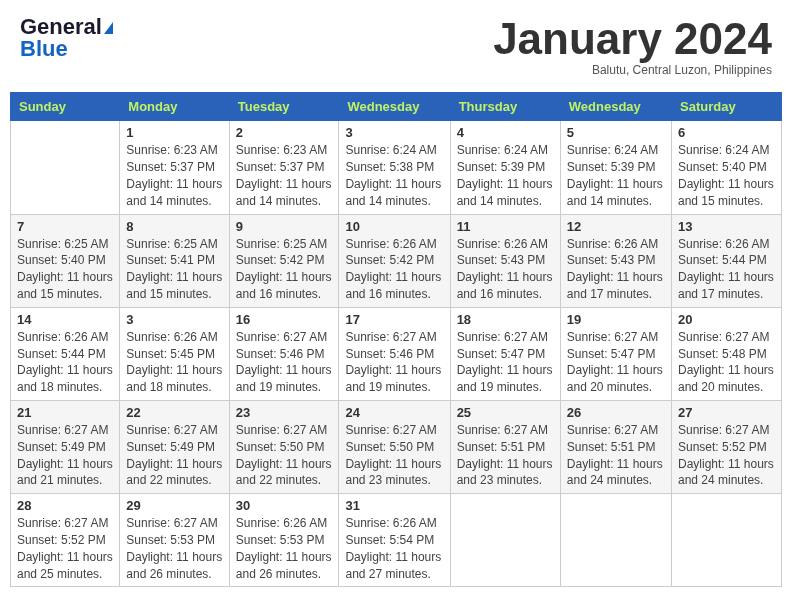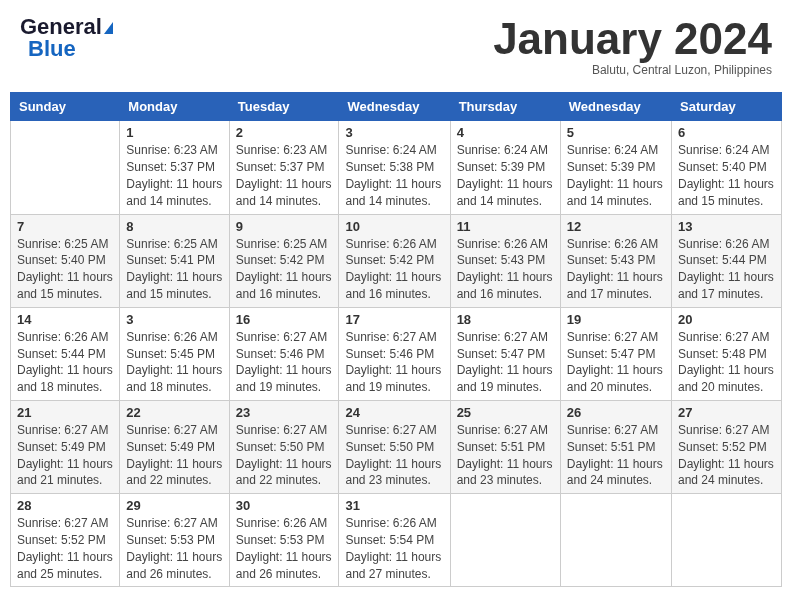--- a/index.html
+++ b/index.html
@@ -35,21 +35,21 @@
       font-size: 12px;
       color: #555;
     }
     .calendar {
       width: 100%;
       border-collapse: collapse;
       border: 1px solid #ccc;
     }
     .calendar th {
       background-color: #2962b8;
-      color: #ffffff;
+      color: #bef264;
       text-align: left;
       padding: 6px 8px;
       font-size: 13px;
       font-weight: bold;
       border: 1px solid #2962b8;
     }
     .calendar td {
       border: 1px solid #ccc;
       vertical-align: top;
       padding: 4px 6px;
@@ -77,21 +77,21 @@
     }
   </style>
 </head>
 <body>
 
 <div class="header">
   <div class="logo">
     <div style="font-size:22px; font-weight:bold; color:#1a1a2e; line-height:1.1;">
       <span style="color:#1a1a2e;">General</span><span style="display:inline-block; width:0; height:0; border-left:9px solid transparent; border-bottom:12px solid #1565c0; margin-left:2px; vertical-align:middle;"></span>
     </div>
-    <div style="font-size:22px; font-weight:bold; color:#1565c0; line-height:1.1; margin-top:-2px;margin-left:8px;">Blue</div>
+    <div style="font-size:22px; font-weight:bold; color:#1565c0; line-height:1.1; margin-top:-2px;">Blue</div>
   </div>
   <div class="title-area">
     <div class="month-title">January 2024</div>
     <div class="location">Balutu, Central Luzon, Philippines</div>
   </div>
 </div>
 
 <table class="calendar">
   <thead>
     <tr>

